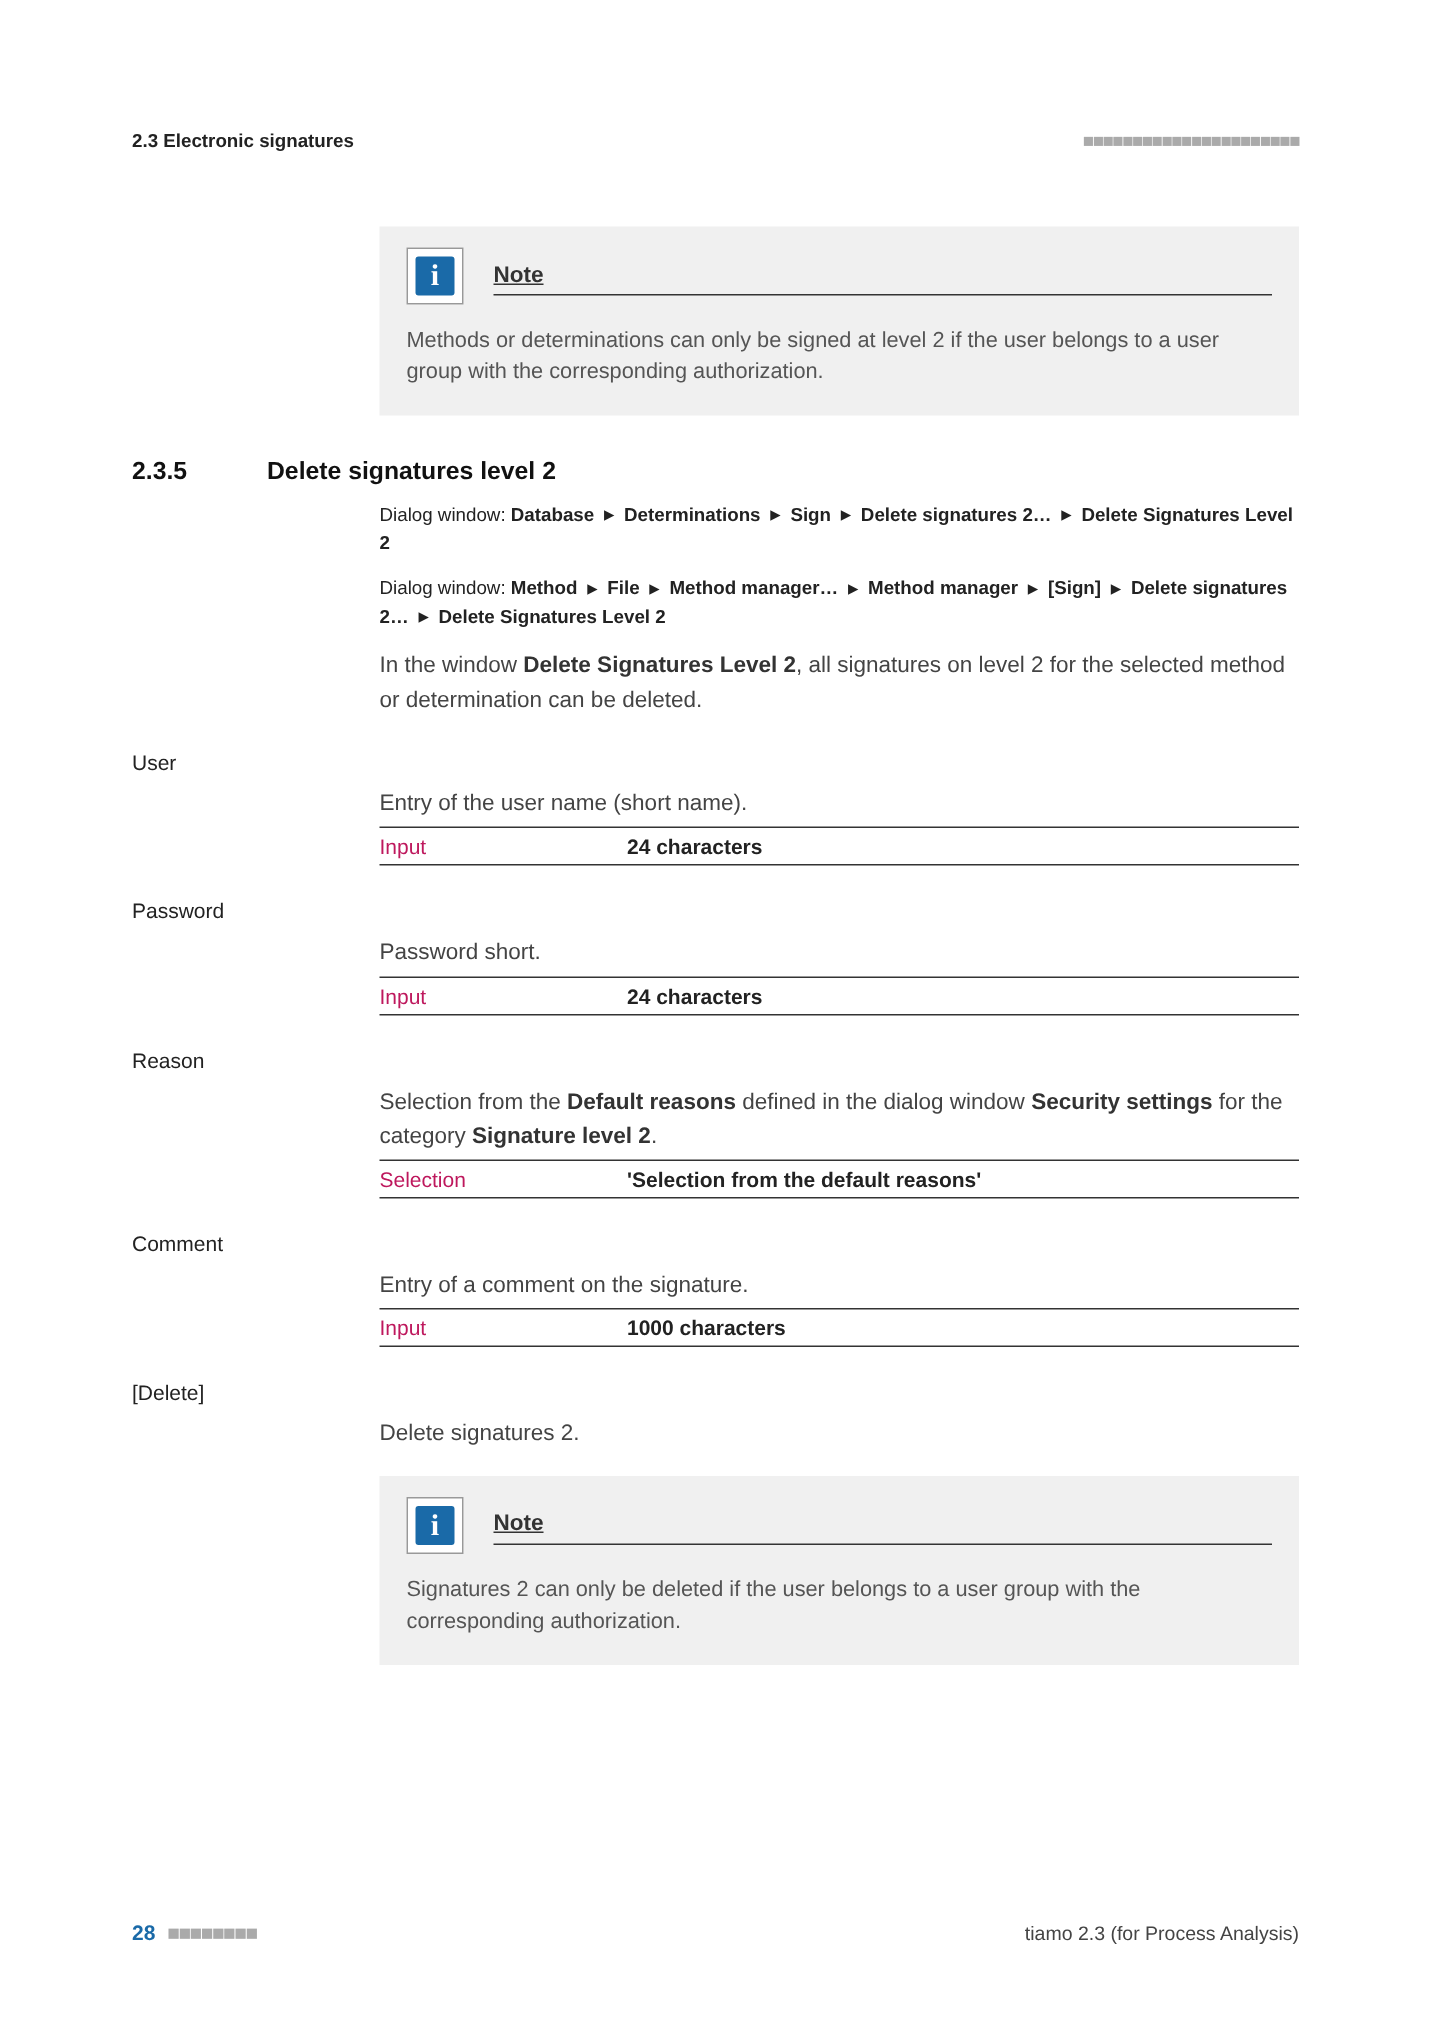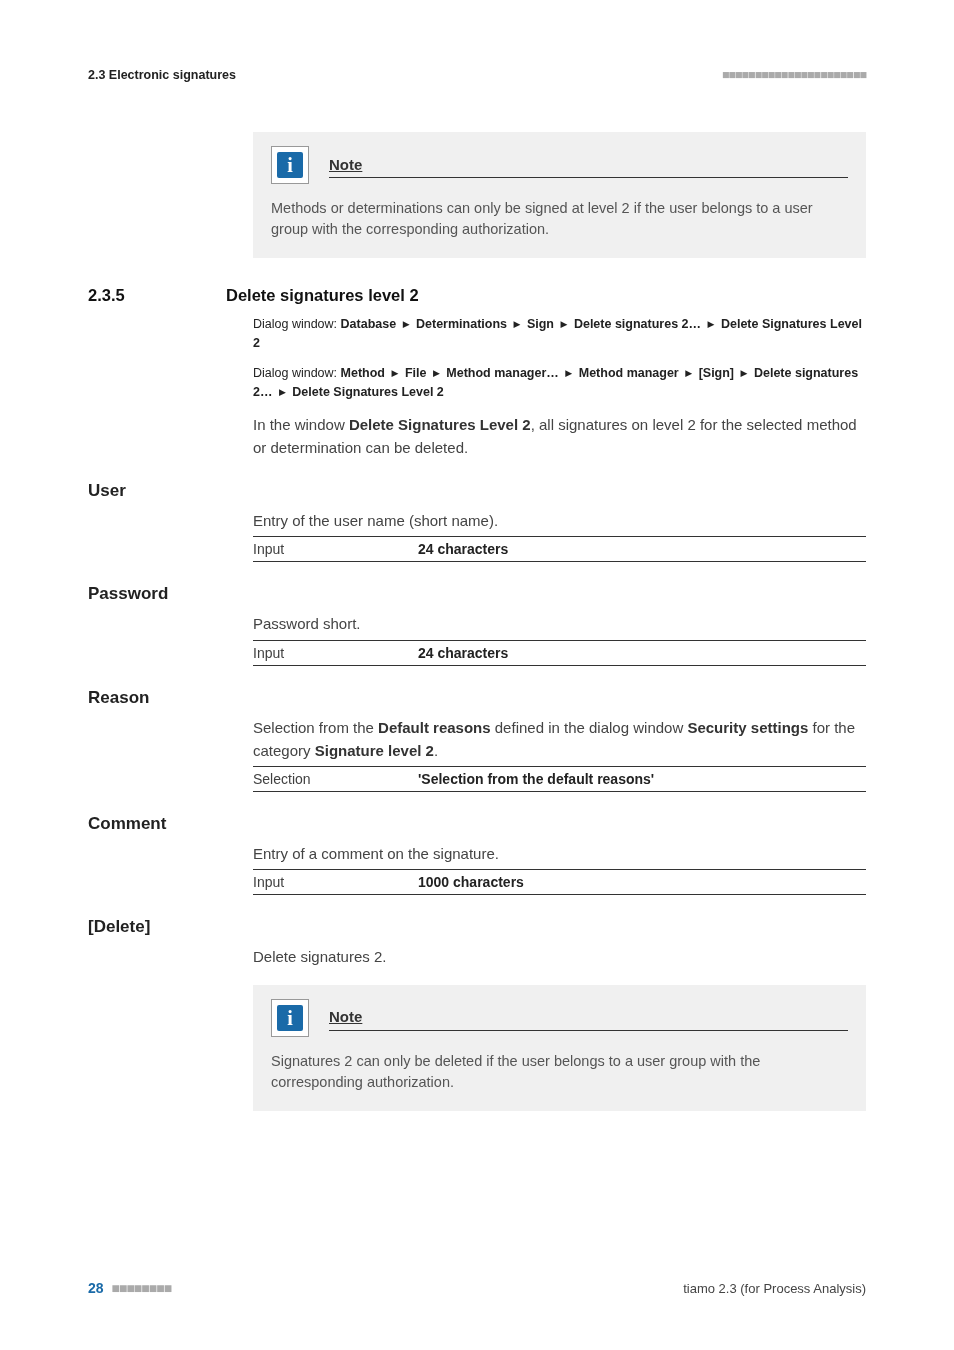--- a/index.html
+++ b/index.html
@@ -6,21 +6,21 @@
   body {
     font-family: "Segoe UI", "Helvetica Neue", Arial, sans-serif;
     font-size: 14px;
     color: #333;
     width: 954px;
     height: 1350px;
     position: relative;
     background: #fff;
   }
   .page {
-    padding: 68px 88px 50px 88px;
+    padding: 87px 88px 50px 88px;
     position: relative;
     height: 100%;
   }
   .runhead {
     display: flex;
     justify-content: space-between;
     align-items: center;
     font-size: 12.5px;
     font-weight: 600;
     color: #222;
@@ -82,21 +82,20 @@
   }
   .note-body {
     font-size: 14.5px;
     line-height: 1.45;
     color: #555;
   }
   .section-row {
     display: flex;
     align-items: center;
     margin: 0 0 10px -165px;
-    gap: 48px;
   }
   .sec-num {
     width: 90px;
     font-weight: 800;
     font-size: 16.5px;
     color: #111;
     flex: 0 0 auto;
   }
   .sec-title {
     font-weight: 800;
@@ -117,39 +116,39 @@
     margin: 0 3px;
   }
   .body-para {
     font-size: 15px;
     line-height: 1.55;
     margin: 8px 0 4px 0;
     color: #444;
   }
   .body-para b { color:#333; font-weight:700; }
   .field-label {
-    font-weight: 700;
-    font-size: 17px;
+    font-weight: 400;
+    font-size: 14px;
     margin: 22px 0 2px -165px;
     color: #222;
   }
   .def-table {
     width: 100%;
     border-collapse: collapse;
     margin-top: 4px;
   }
   .def-table td {
     border-top: 1px solid #333;
     border-bottom: 1px solid #333;
     padding: 4px 0;
     font-size: 14px;
   }
   .def-table td.t-label {
     width: 165px;
-    color: #404040;
+    color: #be185d;
   }
   .def-table td.t-value {
     font-weight: 700;
     color:#222;
   }
   .footer {
     position: absolute;
     bottom: 54px;
     left: 88px;
     right: 88px;

